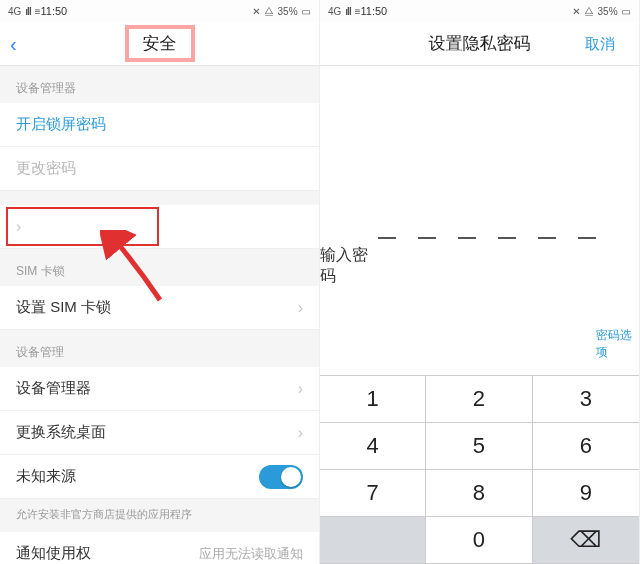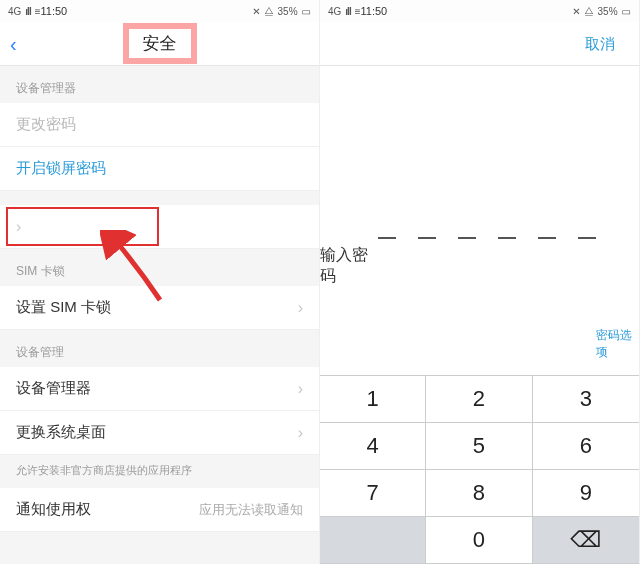--- a/index.html
+++ b/index.html
@@ -11,21 +11,21 @@
   
   .statusbar { height: 22px; background: #fdfdfd; display: flex; align-items: center; justify-content: space-between; padding: 0 8px; font-size: 10px; color: #555; }
   .sb-left, .sb-right { display: flex; align-items: center; gap: 4px; }
   .sb-time { flex: 1; font-size: 11px; color: #333; }
   .sb-sig { font-weight: bold; letter-spacing: -1px; }
 
   
   .navbar { height: 44px; background: #fff; display: flex; align-items: center; justify-content: center; position: relative; border-bottom: 1px solid #e5e5e5; }
   .nav-back { position: absolute; left: 10px; top: 50%; transform: translateY(-50%); color: #2a7fff; font-size: 20px; cursor: pointer; }
   .nav-title { font-size: 17px; color: #222; font-weight: 500; padding: 3px 14px; }
-  .nav-title.highlighted { border: 6px solid #fca5a5; }
+  .nav-title.highlighted { border: 4px solid #fca5a5; }
   .nav-right { position: absolute; right: 24px; top: 50%; transform: translateY(-50%); font-size: 15px; color: #2a9bd8; cursor: pointer; }
 
   
   .list { flex: 1; background: #f5f5f5; overflow: hidden; }
   .section-header { padding: 14px 16px 6px 16px; font-size: 12px; color: #9a9a9a; }
   .row { background: #fff; padding: 0 16px; height: 44px; display: flex; align-items: center; justify-content: space-between; font-size: 15px; color: #333; border-bottom: 1px solid #efefef; position: relative; }
   .row.link { color: #2a9bd8; }
   .row.disabled { color: #b8b8b8; background: #fff; }
   .row .chev { color: #c8c8c8; font-size: 16px; }
   .row .right-text { color: #aaa; font-size: 13px; }
@@ -75,44 +75,48 @@
     </div>
 
     <div class="navbar">
       <span class="nav-back">‹</span>
       <span class="nav-title highlighted">安全</span>
     </div>
 
     <div class="list">
       <div class="section-header">设备管理器</div>
 
+      <div class="row link">
+        <span>开启锁屏密码</span>
+      </div>
       <div class="row disabled">
         <span>更改密码</span>
-      </div>
-      <div class="row link">
-        <span>开启锁屏密码</span>
       </div>
       <div class="row highlighted" style="margin-top:14px">
         <span class="chev">›</span>
       </div>
 
       <div class="section-header">SIM 卡锁</div>
       <div class="row">
         <span>设置 SIM 卡锁</span>
         <span class="chev">›</span>
       </div>
 
       <div class="section-header">设备管理</div>
       <div class="row">
         <span>设备管理器</span>
         <span class="chev">›</span>
       </div>
       <div class="row">
         <span>更换系统桌面</span>
         <span class="chev">›</span>
+      </div>
+      <div class="row">
+        <span>未知来源</span>
+        <div class="toggle"></div>
       </div>
       <div class="subnote">允许安装非官方商店提供的应用程序</div>
       <div class="row">
         <span>通知使用权</span>
         <span class="right-text">应用无法读取通知</span>
       </div>
     </div>
   </div>
 
   <div class="phone">
@@ -125,20 +129,21 @@
       <div class="sb-time">11:50</div>
       <div class="sb-right">
         <span>✕</span>
         <span>⧋</span>
         <span>35%</span>
         <span>▭</span>
       </div>
     </div>
 
     <div class="navbar">
+      <span class="nav-title">设置隐私密码</span>
       <span class="nav-right">取消</span>
     </div>
 
     <div class="pw-area">
       <div class="pw-prompt">输入密码</div>
       <div class="pw-dashes">
         <span></span>
         <span></span>
         <span></span>
         <span></span>

